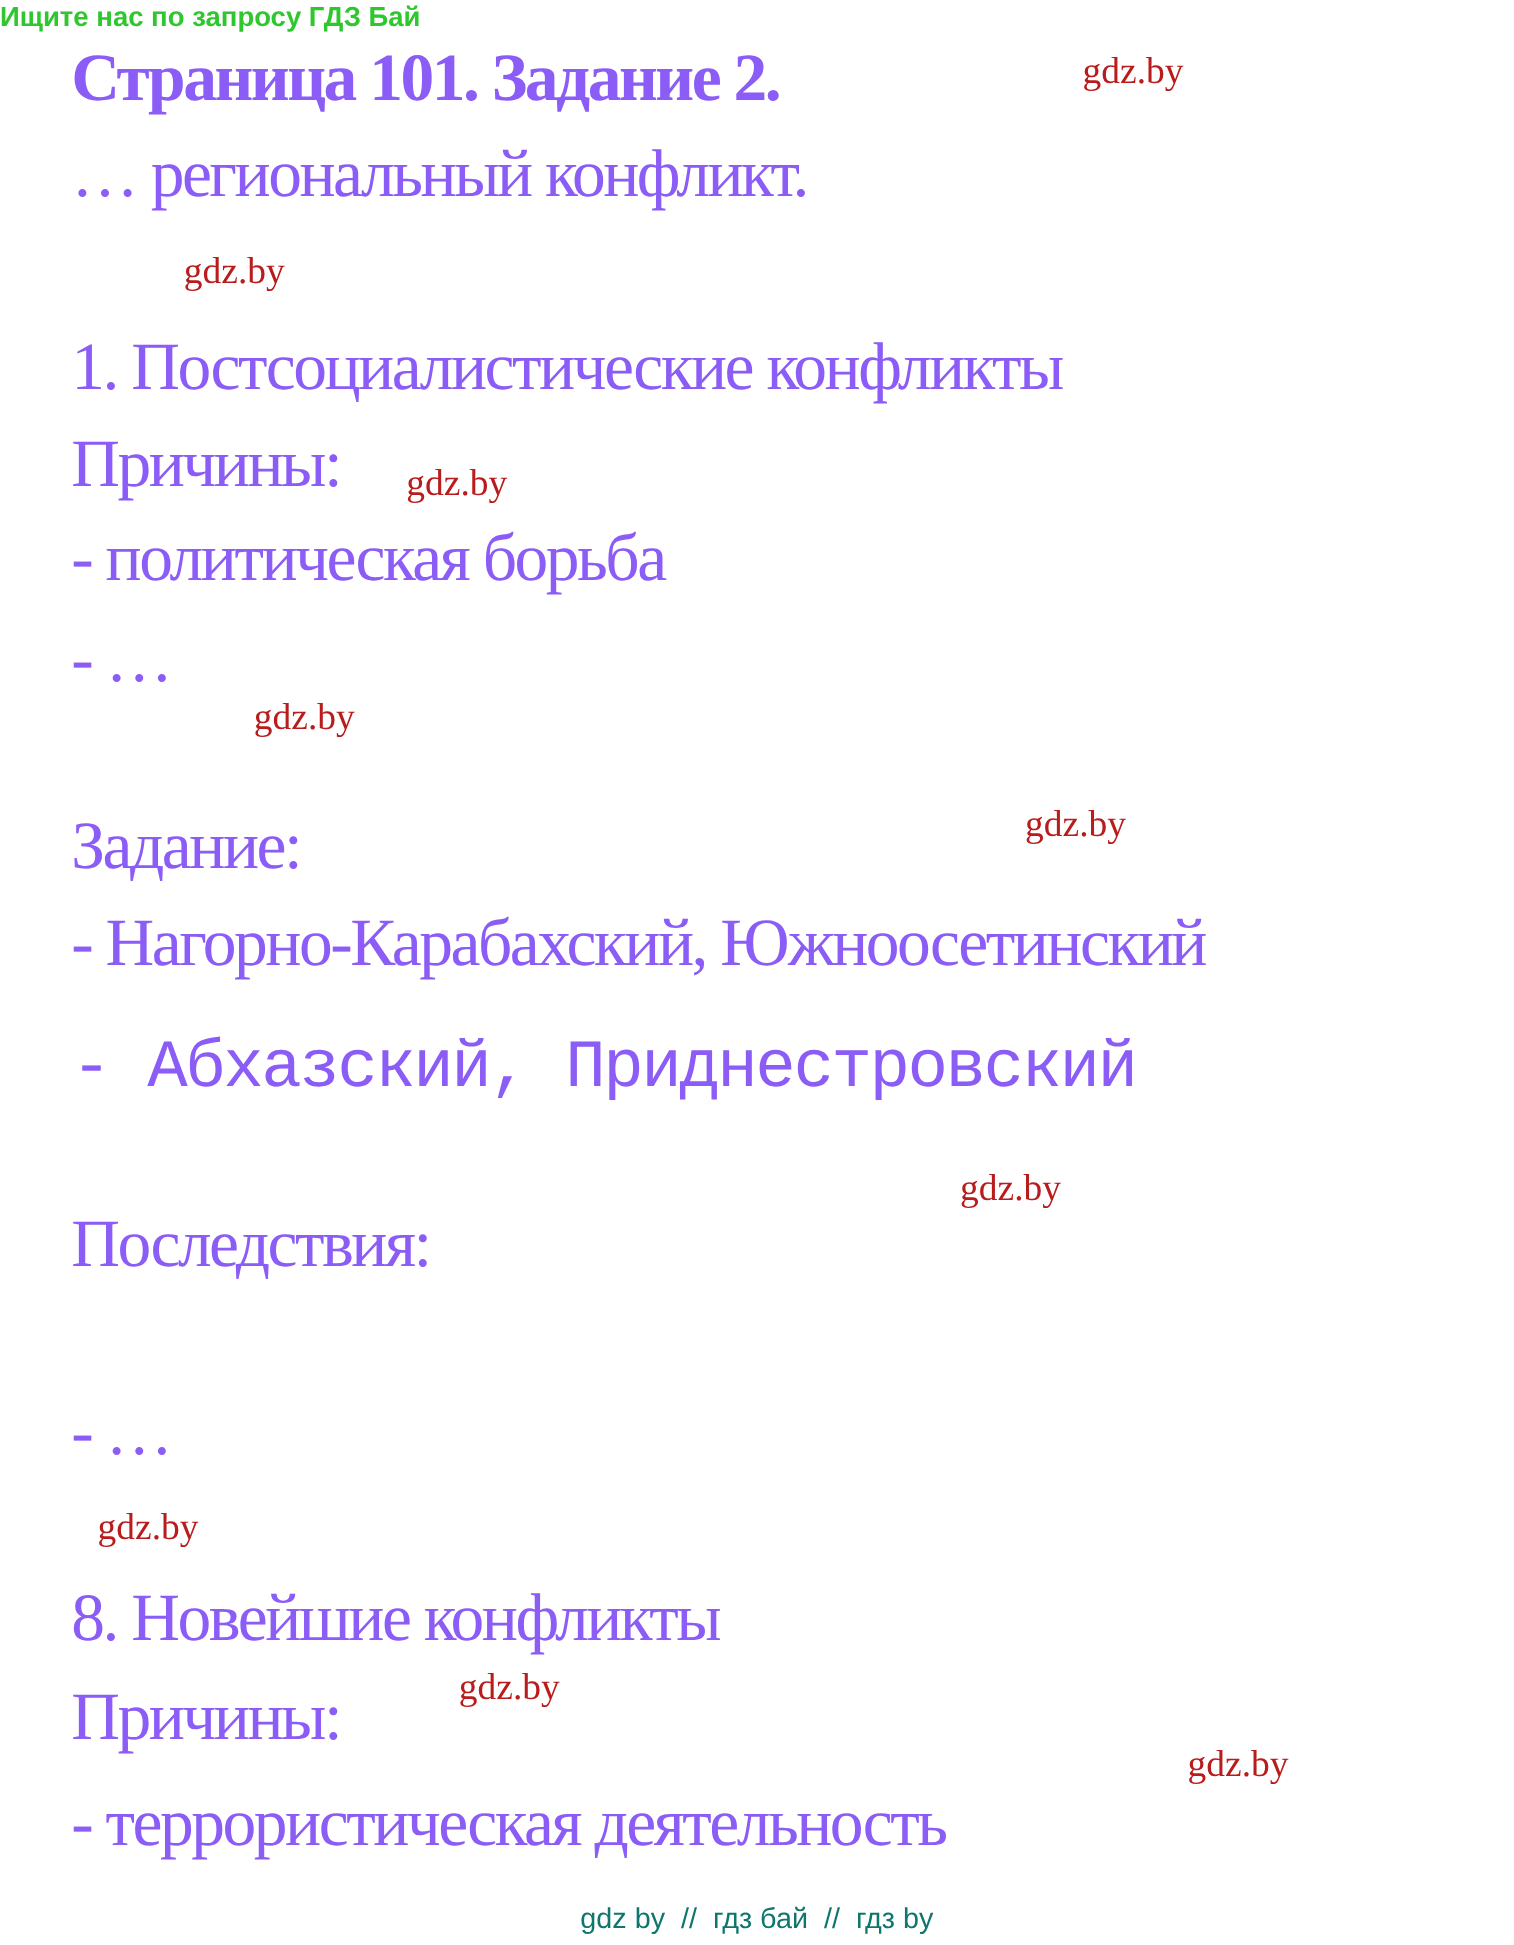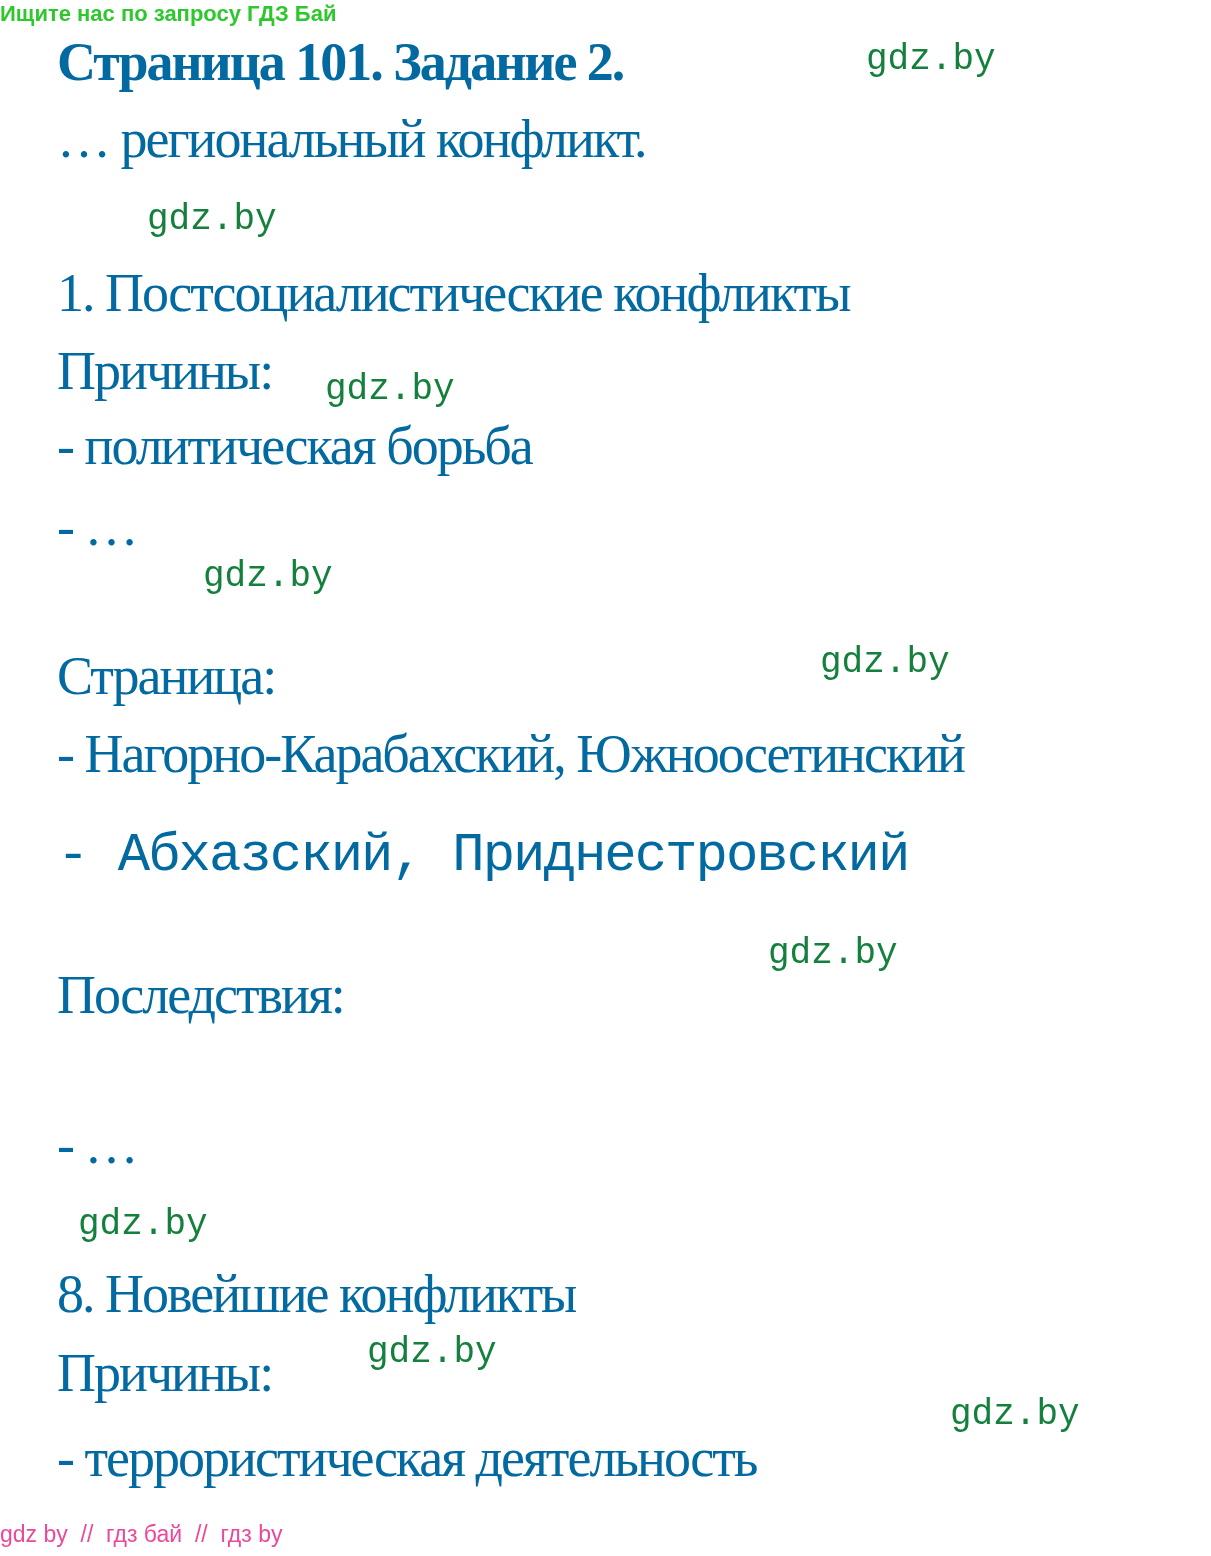--- a/index.html
+++ b/index.html
@@ -27,41 +27,41 @@
     color: #2ec82e;
     white-space: pre;
   }
   .line {
     position: absolute;
     left: 57px;
     font-family: "Liberation Serif", "DejaVu Serif", serif;
     font-size: 54px;
     line-height: 1;
     letter-spacing: -2px;
-    color: #0369a1;
+    color: #8b5cf6;
     white-space: nowrap;
   }
   .bold { font-weight: bold; }
   .wm {
     position: absolute;
-    font-family: Liberation Mono, monospace;
-    font-size: 36px;
+    font-family: Liberation Serif, serif;
+    font-size: 30px;
     line-height: 1;
-    color: #15803d;
+    color: #b91c1c;
     white-space: nowrap;
   }
   .footer {
     position: absolute;
     top: 1521px;
     left: 0;
     width: 100%;
-    text-align: left;
+    text-align: center;
     font-family: "Liberation Sans", "DejaVu Sans", sans-serif;
     font-size: 23px;
-    color: #ec4899;
+    color: #0f766e;
     white-space: pre;
   }
 </style>
 </head>
 <body>
 
 <div id="page">
 
   <div class="banner">Ищите нас по запросу ГДЗ Бай</div>
 
@@ -74,21 +74,21 @@
   <div class="line" style="top:266px;">1. Постсоциалистические конфликты</div>
 
   <div class="line" style="top:344px;">Причины:</div>
   <div class="wm" style="left:325px; top:372px;">gdz.by</div>
 
   <div class="line" style="top:419px;">- политическая борьба</div>
   <div class="line" style="top:500px;">- …</div>
   <div class="wm" style="left:203px; top:559px;">gdz.by</div>
 
   <div class="wm" style="left:820px; top:645px;">gdz.by</div>
-  <div class="line" style="top:649px;">Страница:</div>
+  <div class="line" style="top:649px;">Задание:</div>
   <div class="line" style="top:727px;">- Нагорно-Карабахский, Южноосетинский</div>
   <div class="line" style="top:829px;font-family:Liberation Mono, monospace;">- Абхазский, Приднестровский</div>
 
   <div class="wm" style="left:768px; top:936px;">gdz.by</div>
   <div class="line" style="top:968px;">Последствия:</div>
   <div class="line" style="top:1118px;">- …</div>
   <div class="wm" style="left:78px; top:1207px;">gdz.by</div>
 
   <div class="line" style="top:1267px;">8. Новейшие конфликты</div>
   <div class="wm" style="left:367px; top:1335px;">gdz.by</div>

